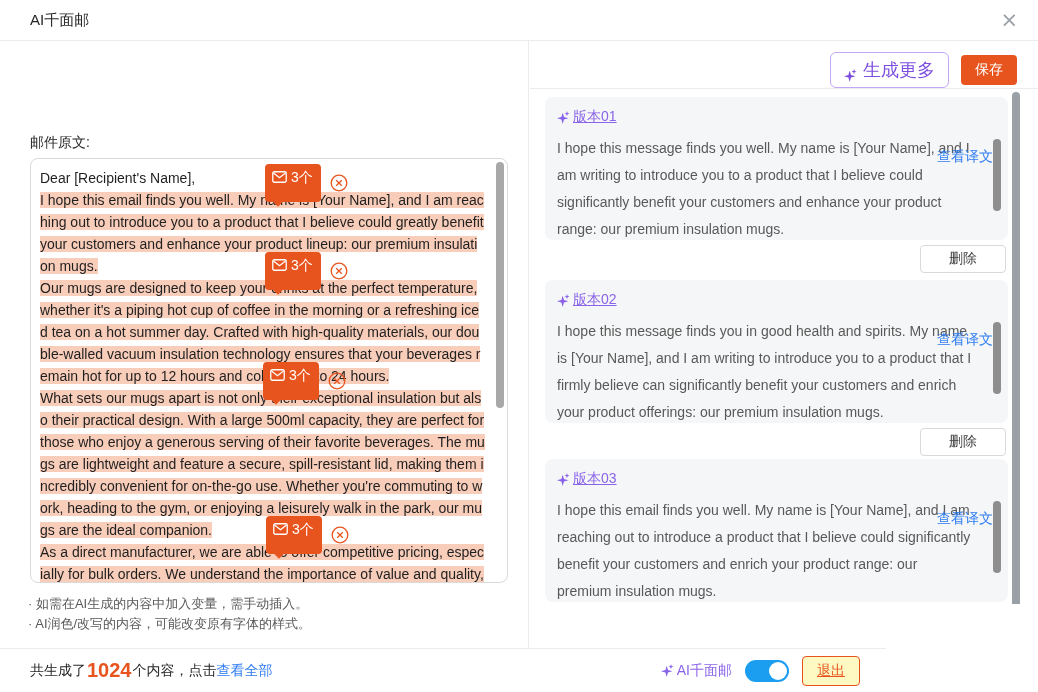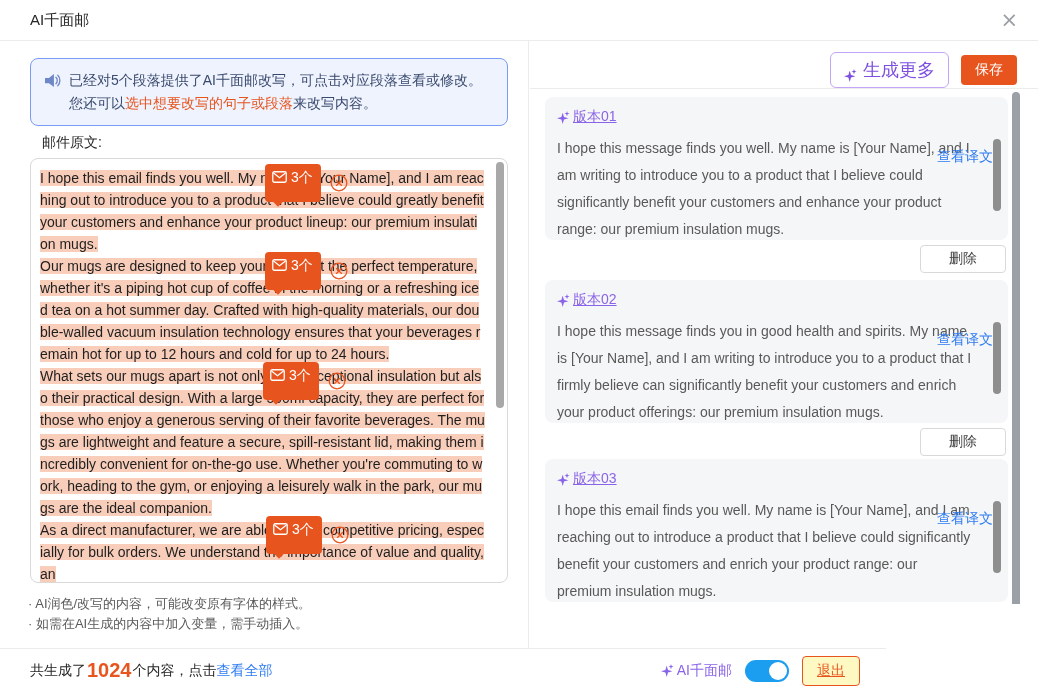--- a/index.html
+++ b/index.html
@@ -30,21 +30,21 @@
     font-family:"DejaVu Sans",sans-serif;}
   
   .left-panel{position:absolute;left:0;top:41px;width:529px;height:607px;
     border-right:1px solid var(--hairline);}
   .notice{position:absolute;left:30px;top:17px;width:478px;
     border:1px solid var(--notice-border);background:var(--notice-bg);
     border-radius:8px;padding:10px 14px 10px 38px;
     font-size:14px;line-height:23px;color:#3A4A6E;}
   .notice .hl{color:var(--orange);cursor:pointer;}
   .notice .spk{position:absolute;left:13px;top:14px;width:17px;height:15px;color:#6E87C8;}
-  .orig-label{position:absolute;left:42px;top:93px;font-size:14px;color:#262626;}
+  .orig-label{position:absolute;left:30px;top:93px;font-size:14px;color:#262626;}
   .email-box{position:absolute;left:30px;top:117px;width:478px;height:425px;
     border:1px solid var(--btn-border);border-radius:8px;background:#fff;
     padding:8px 22px 8px 9px;overflow:hidden;
     font-size:14px;line-height:22px;color:#1F1F1F;word-break:break-all;}
   .email-box p{margin:0;}
   .email-box p.hl span{background:var(--highlight);}
   .v-scroll{position:absolute;border-radius:4px;background:#A8A8A8;width:8px;}
   .email-scroll{right:3px;top:3px;height:246px;}
   
   .badge-row{position:absolute;display:flex;align-items:center;gap:9px;z-index:3;}
@@ -114,32 +114,25 @@
   </defs>
 </svg>
 
 <div class="dlg-header">
   <span class="dlg-title">AI千面邮</span>
   <span class="dlg-close">×</span>
 </div>
 
 <div class="left-panel">
 
-  <div class="notice">
-    <svg class="spk" viewBox="0 0 18 16">
-      <path d="M1 5.2 L5.2 5.2 L10.5 1 L10.5 15 L5.2 10.8 L1 10.8 Z" fill="currentColor"></path>
-      <path d="M12.6 4.6 C14.6 6.2 14.6 9.8 12.6 11.4" fill="none" stroke="currentColor" stroke-width="1.4" stroke-linecap="round"></path>
-      <path d="M14.6 2.4 C17.6 5 17.6 11 14.6 13.6" fill="none" stroke="currentColor" stroke-width="1.4" stroke-linecap="round"></path>
-    </svg>
-    <span>已经对5个段落提供了AI千面邮改写，可点击对应段落查看或修改。您还可以</span><span class="hl">选中想要改写的句子或段落</span><span>来改写内容。</span>
-  </div>
 
   <div class="orig-label">邮件原文:</div>
 
   <div class="email-box">
+    <p>Dear [Recipient's Name],</p>
     <p class="hl"><span>I hope this email finds you well. My name is [Your Name], and I am reaching out to introduce you to a product that I believe could greatly benefit your customers and enhance your product lineup: our premium insulation mugs.</span></p>
     <p class="hl"><span>Our mugs are designed to keep your drinks at the perfect temperature, whether it's a piping hot cup of coffee in the morning or a refreshing iced tea on a hot summer day. Crafted with high-quality materials, our double-walled vacuum insulation technology ensures that your beverages remain hot for up to 12 hours and cold for up to 24 hours.</span></p>
     <p class="hl"><span>What sets our mugs apart is not only their exceptional insulation but also their practical design. With a large 500ml capacity, they are perfect for those who enjoy a generous serving of their favorite beverages. The mugs are lightweight and feature a secure, spill-resistant lid, making them incredibly convenient for on-the-go use. Whether you're commuting to work, heading to the gym, or enjoying a leisurely walk in the park, our mugs are the ideal companion.</span></p>
     <p class="hl"><span>As a direct manufacturer, we are able to offer competitive pricing, especially for bulk orders. We understand the importance of value and quality, an</span></p>
 
     <div class="badge-row b1">
       <span class="badge">
         <svg viewBox="0 0 16 13">
             <rect x="0.7" y="0.8" width="14.6" height="11.4" rx="1.6" fill="none" stroke="#fff" stroke-width="1.4"></rect>
             <path d="M1.5 2.2 L8 7.3 L14.5 2.2" fill="none" stroke="#fff" stroke-width="1.4"></path>
@@ -188,22 +181,22 @@
       <svg class="dismiss" viewBox="0 0 18 18">
           <circle cx="9" cy="9" r="7.8" fill="none" stroke="currentColor" stroke-width="1.3"></circle>
           <path d="M6.2 6.2 L11.8 11.8 M11.8 6.2 L6.2 11.8" stroke="currentColor" stroke-width="1.3"></path>
         </svg>
     </div>
 
     <div class="v-scroll email-scroll"></div>
   </div>
 
   <div class="footnotes">
+    <div>· 如需在AI生成的内容中加入变量，需手动插入。</div>
     <div>· AI润色/改写的内容，可能改变原有字体的样式。</div>
-    <div>· 如需在AI生成的内容中加入变量，需手动插入。</div>
   </div>
 </div>
 
 <div class="right-panel">
 
   <div class="toolbar">
     <button class="btn-generate">
       <svg class="spark" viewBox="0 0 16 16" fill="currentColor">
           <use href="#spark-shape"></use>
         </svg>

